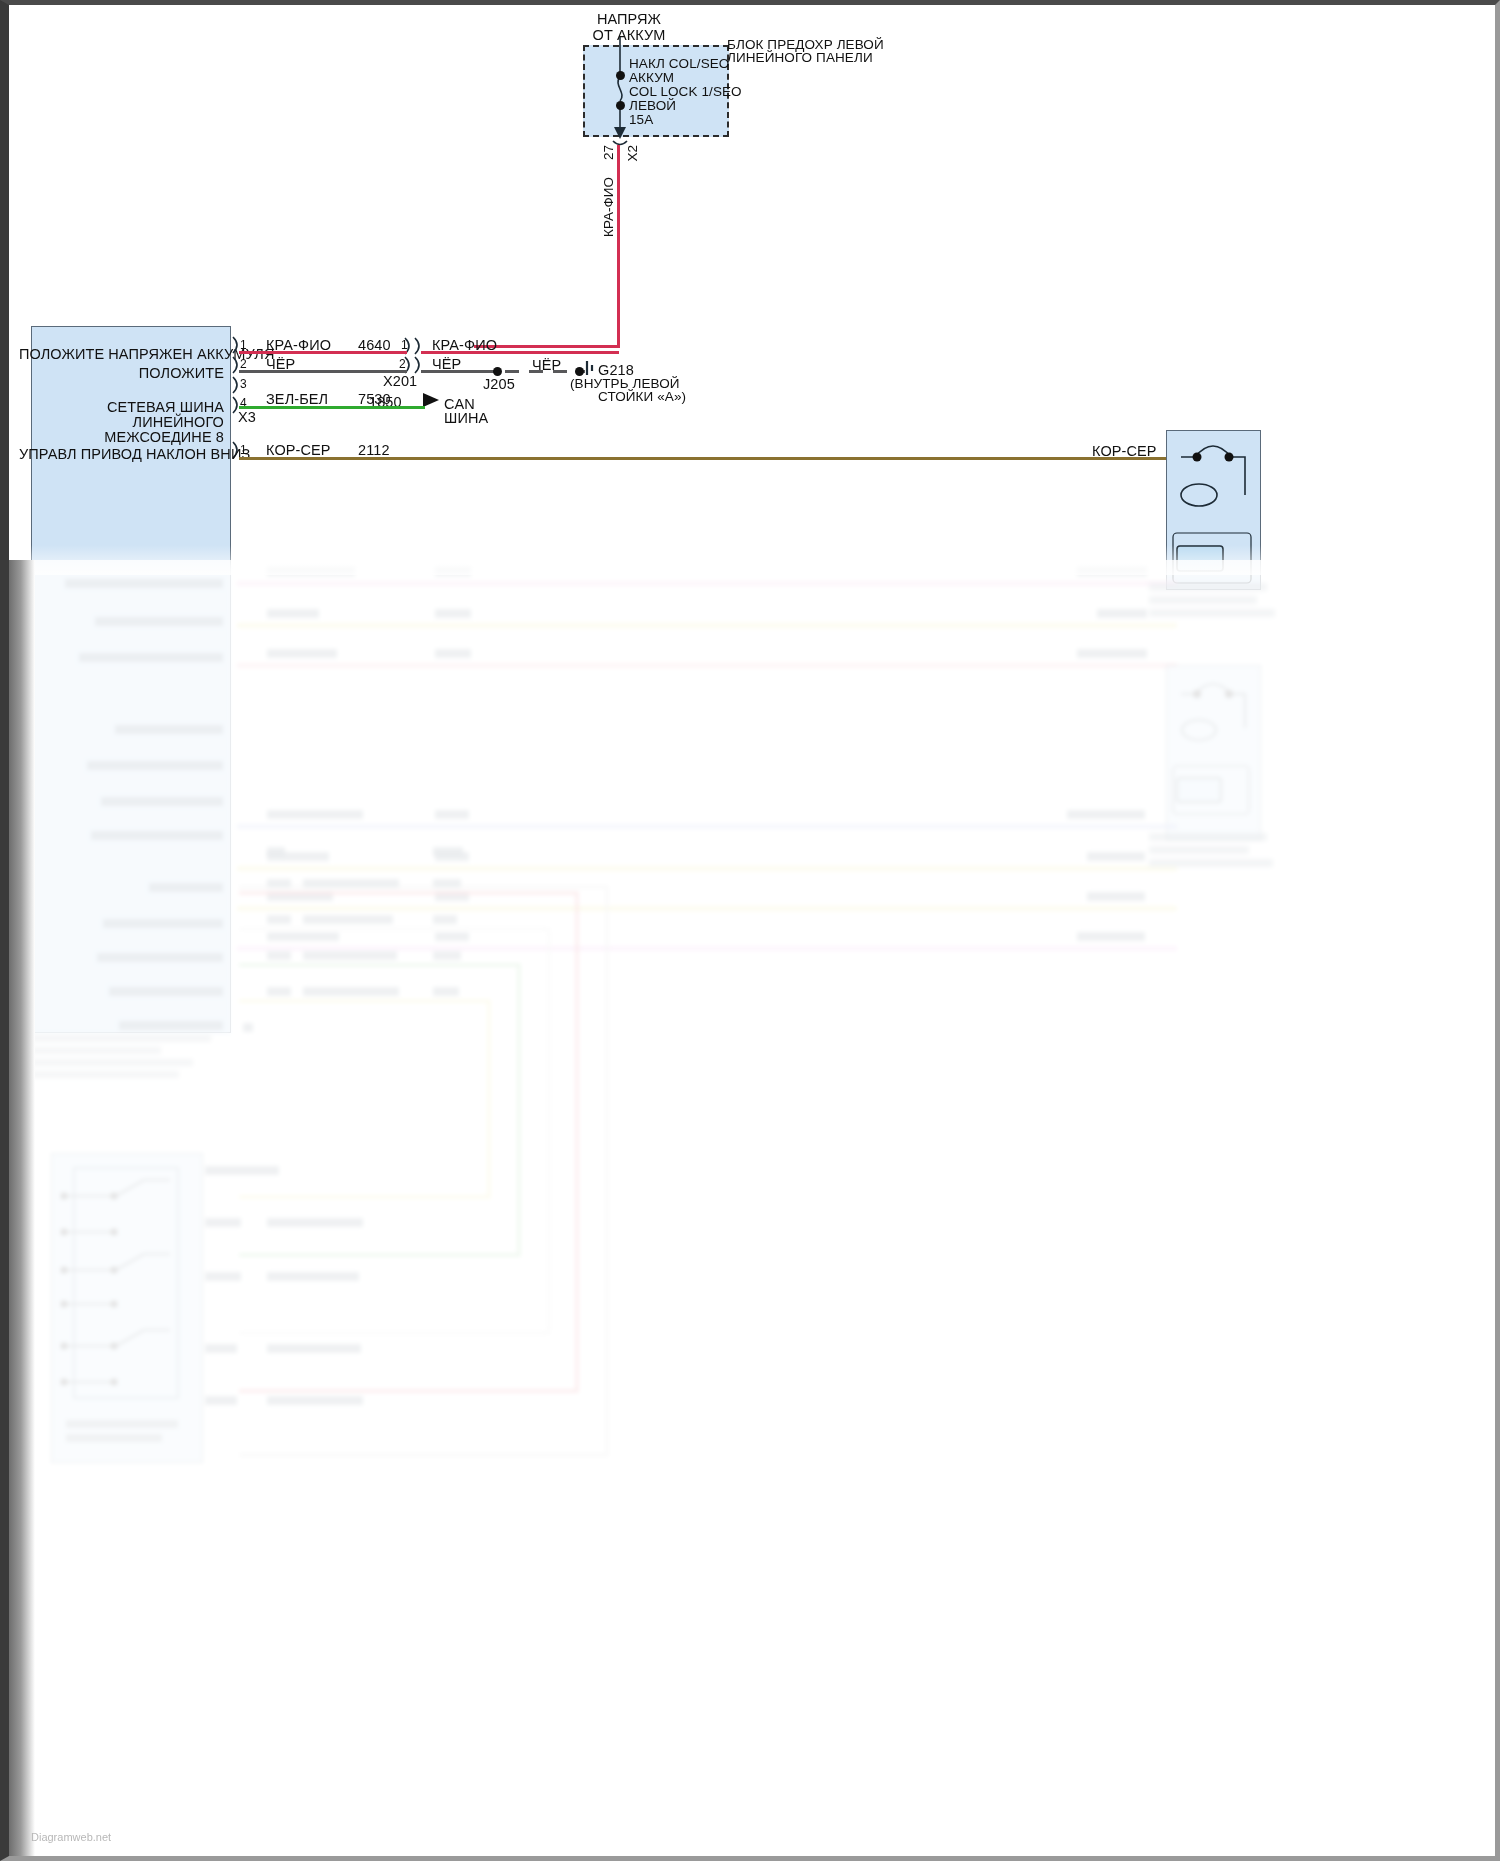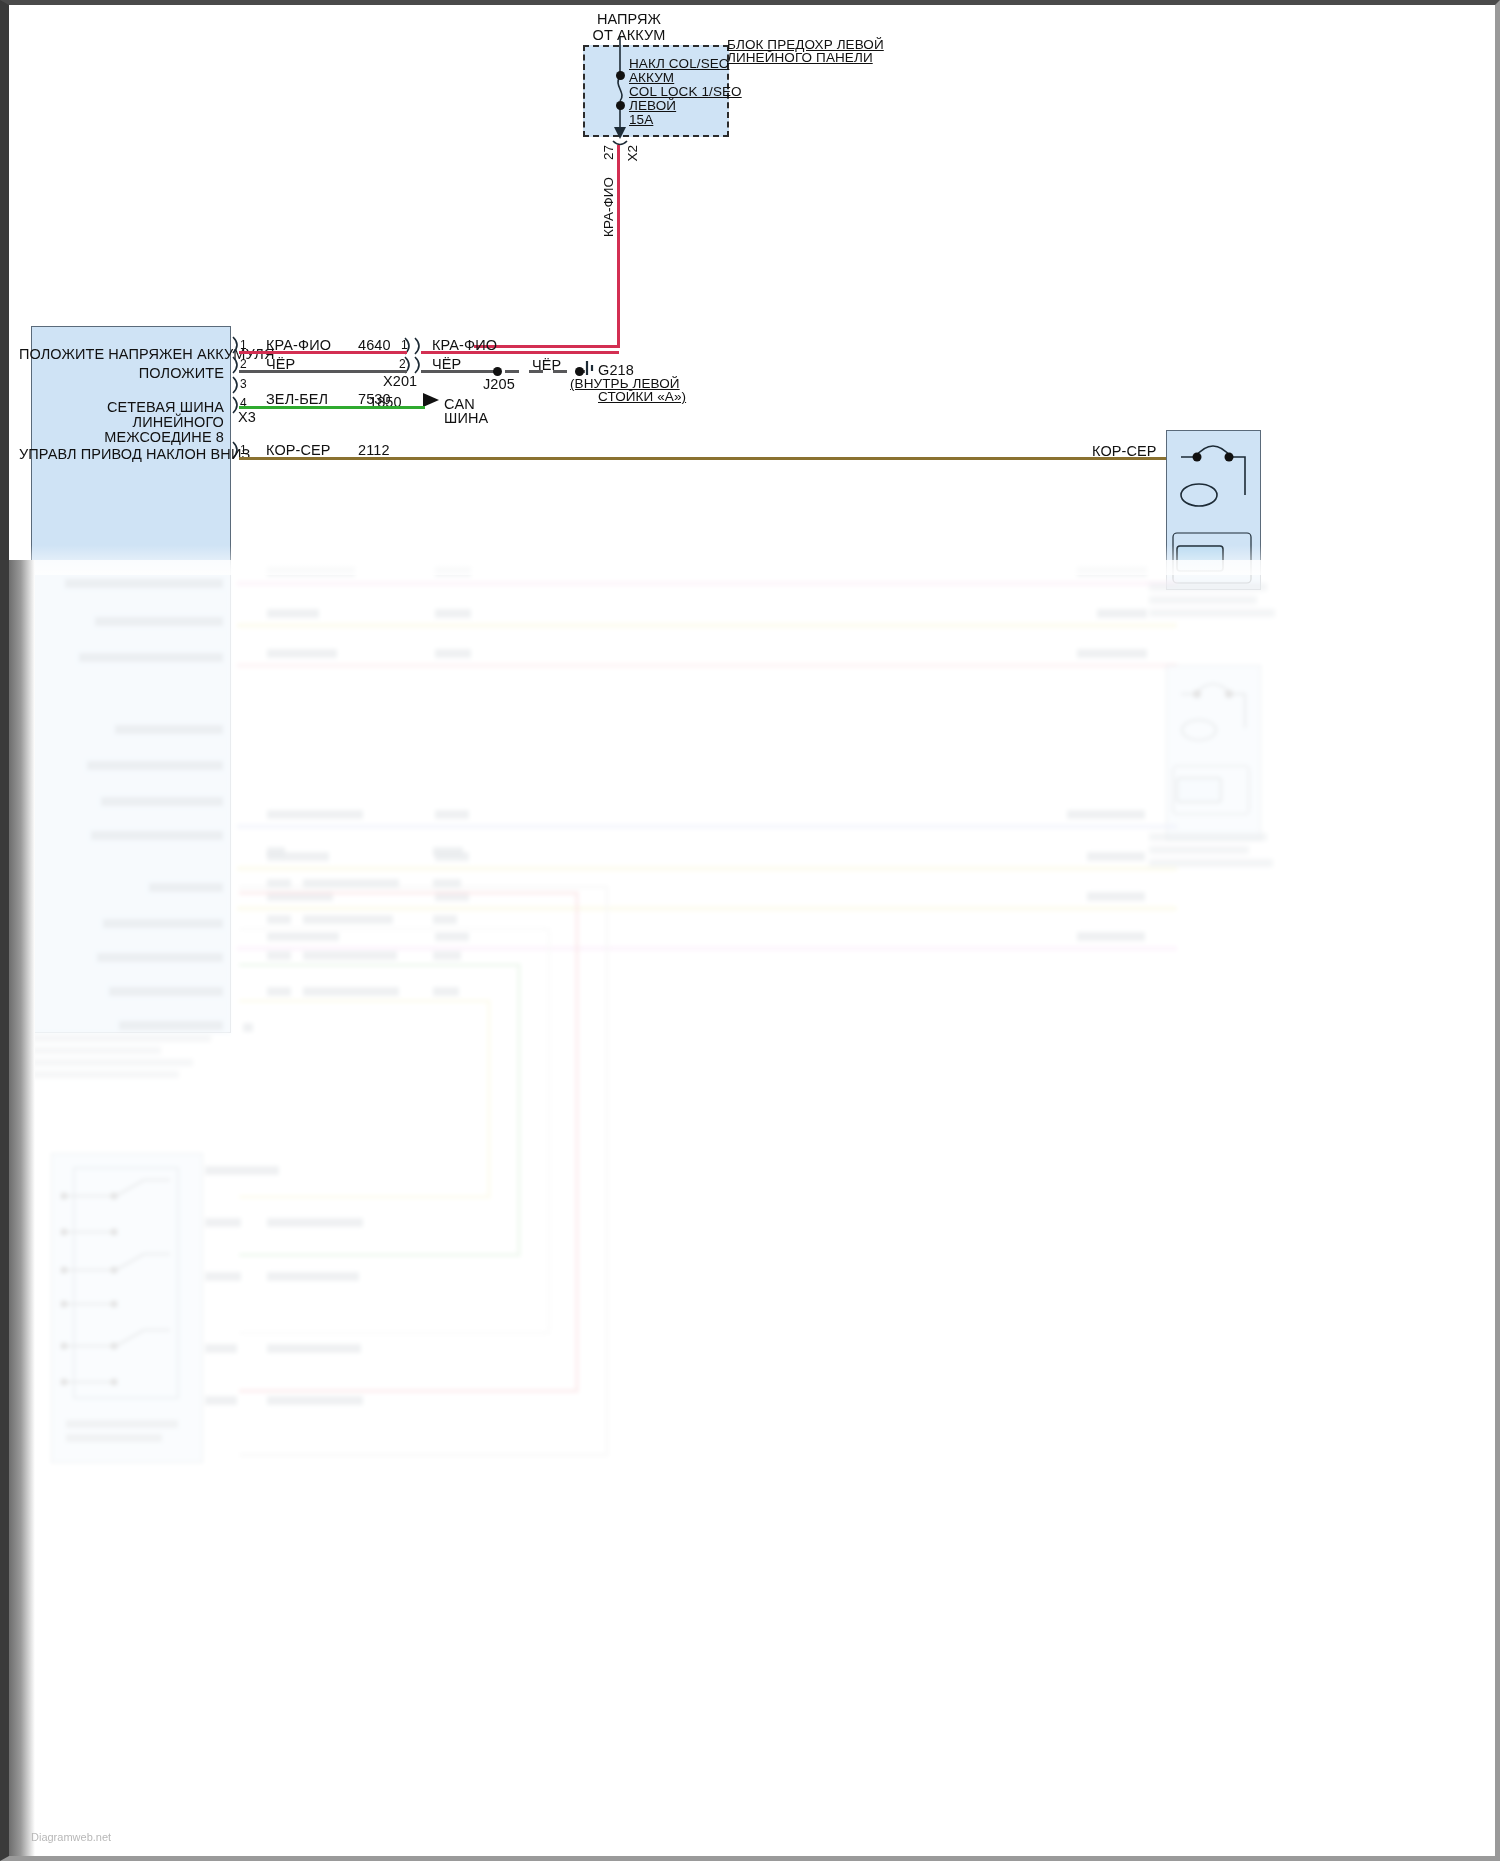--- a/index.html
+++ b/index.html
@@ -8,21 +8,21 @@
     position:relative;width:1500px;height:1861px;overflow:hidden;
     background:#ffffff;box-sizing:border-box;
     border-left:9px solid #3a3a3a;
     border-top:5px solid #4a4a4a;
     border-right:5px solid #9a9a9a;
     border-bottom:5px solid #9a9a9a;
   }
   #canvas{position:absolute;inset:0;background:#fff;}
   .abs{position:absolute;}
   .txt{position:absolute;font-size:14.5px;color:#111;white-space:pre;line-height:16px;letter-spacing:.1px;}
-  .txt.sm{font-size:13.5px;text-decoration:underline;}
+  .txt.sm{font-size:13.5px;}
   .txt.tiny{font-size:12px;}
   .ctr{text-align:center;}
   .rt{text-align:right;}
   .vtxt{position:absolute;font-size:13.5px;color:#111;white-space:pre;
         writing-mode:vertical-rl;transform:rotate(180deg);transform-origin:center;}
   .wire{position:absolute;height:3px;}
   .vwire{position:absolute;width:3px;}
   .box-solid{position:absolute;background:#cfe3f5;border:1.6px solid #5a6a7a;box-sizing:border-box;}
   .box-dash{position:absolute;background:#cfe3f5;border:2px dashed #2b2b2b;box-sizing:border-box;}
   .node{position:absolute;width:9px;height:9px;border-radius:50%;background:#111;}

